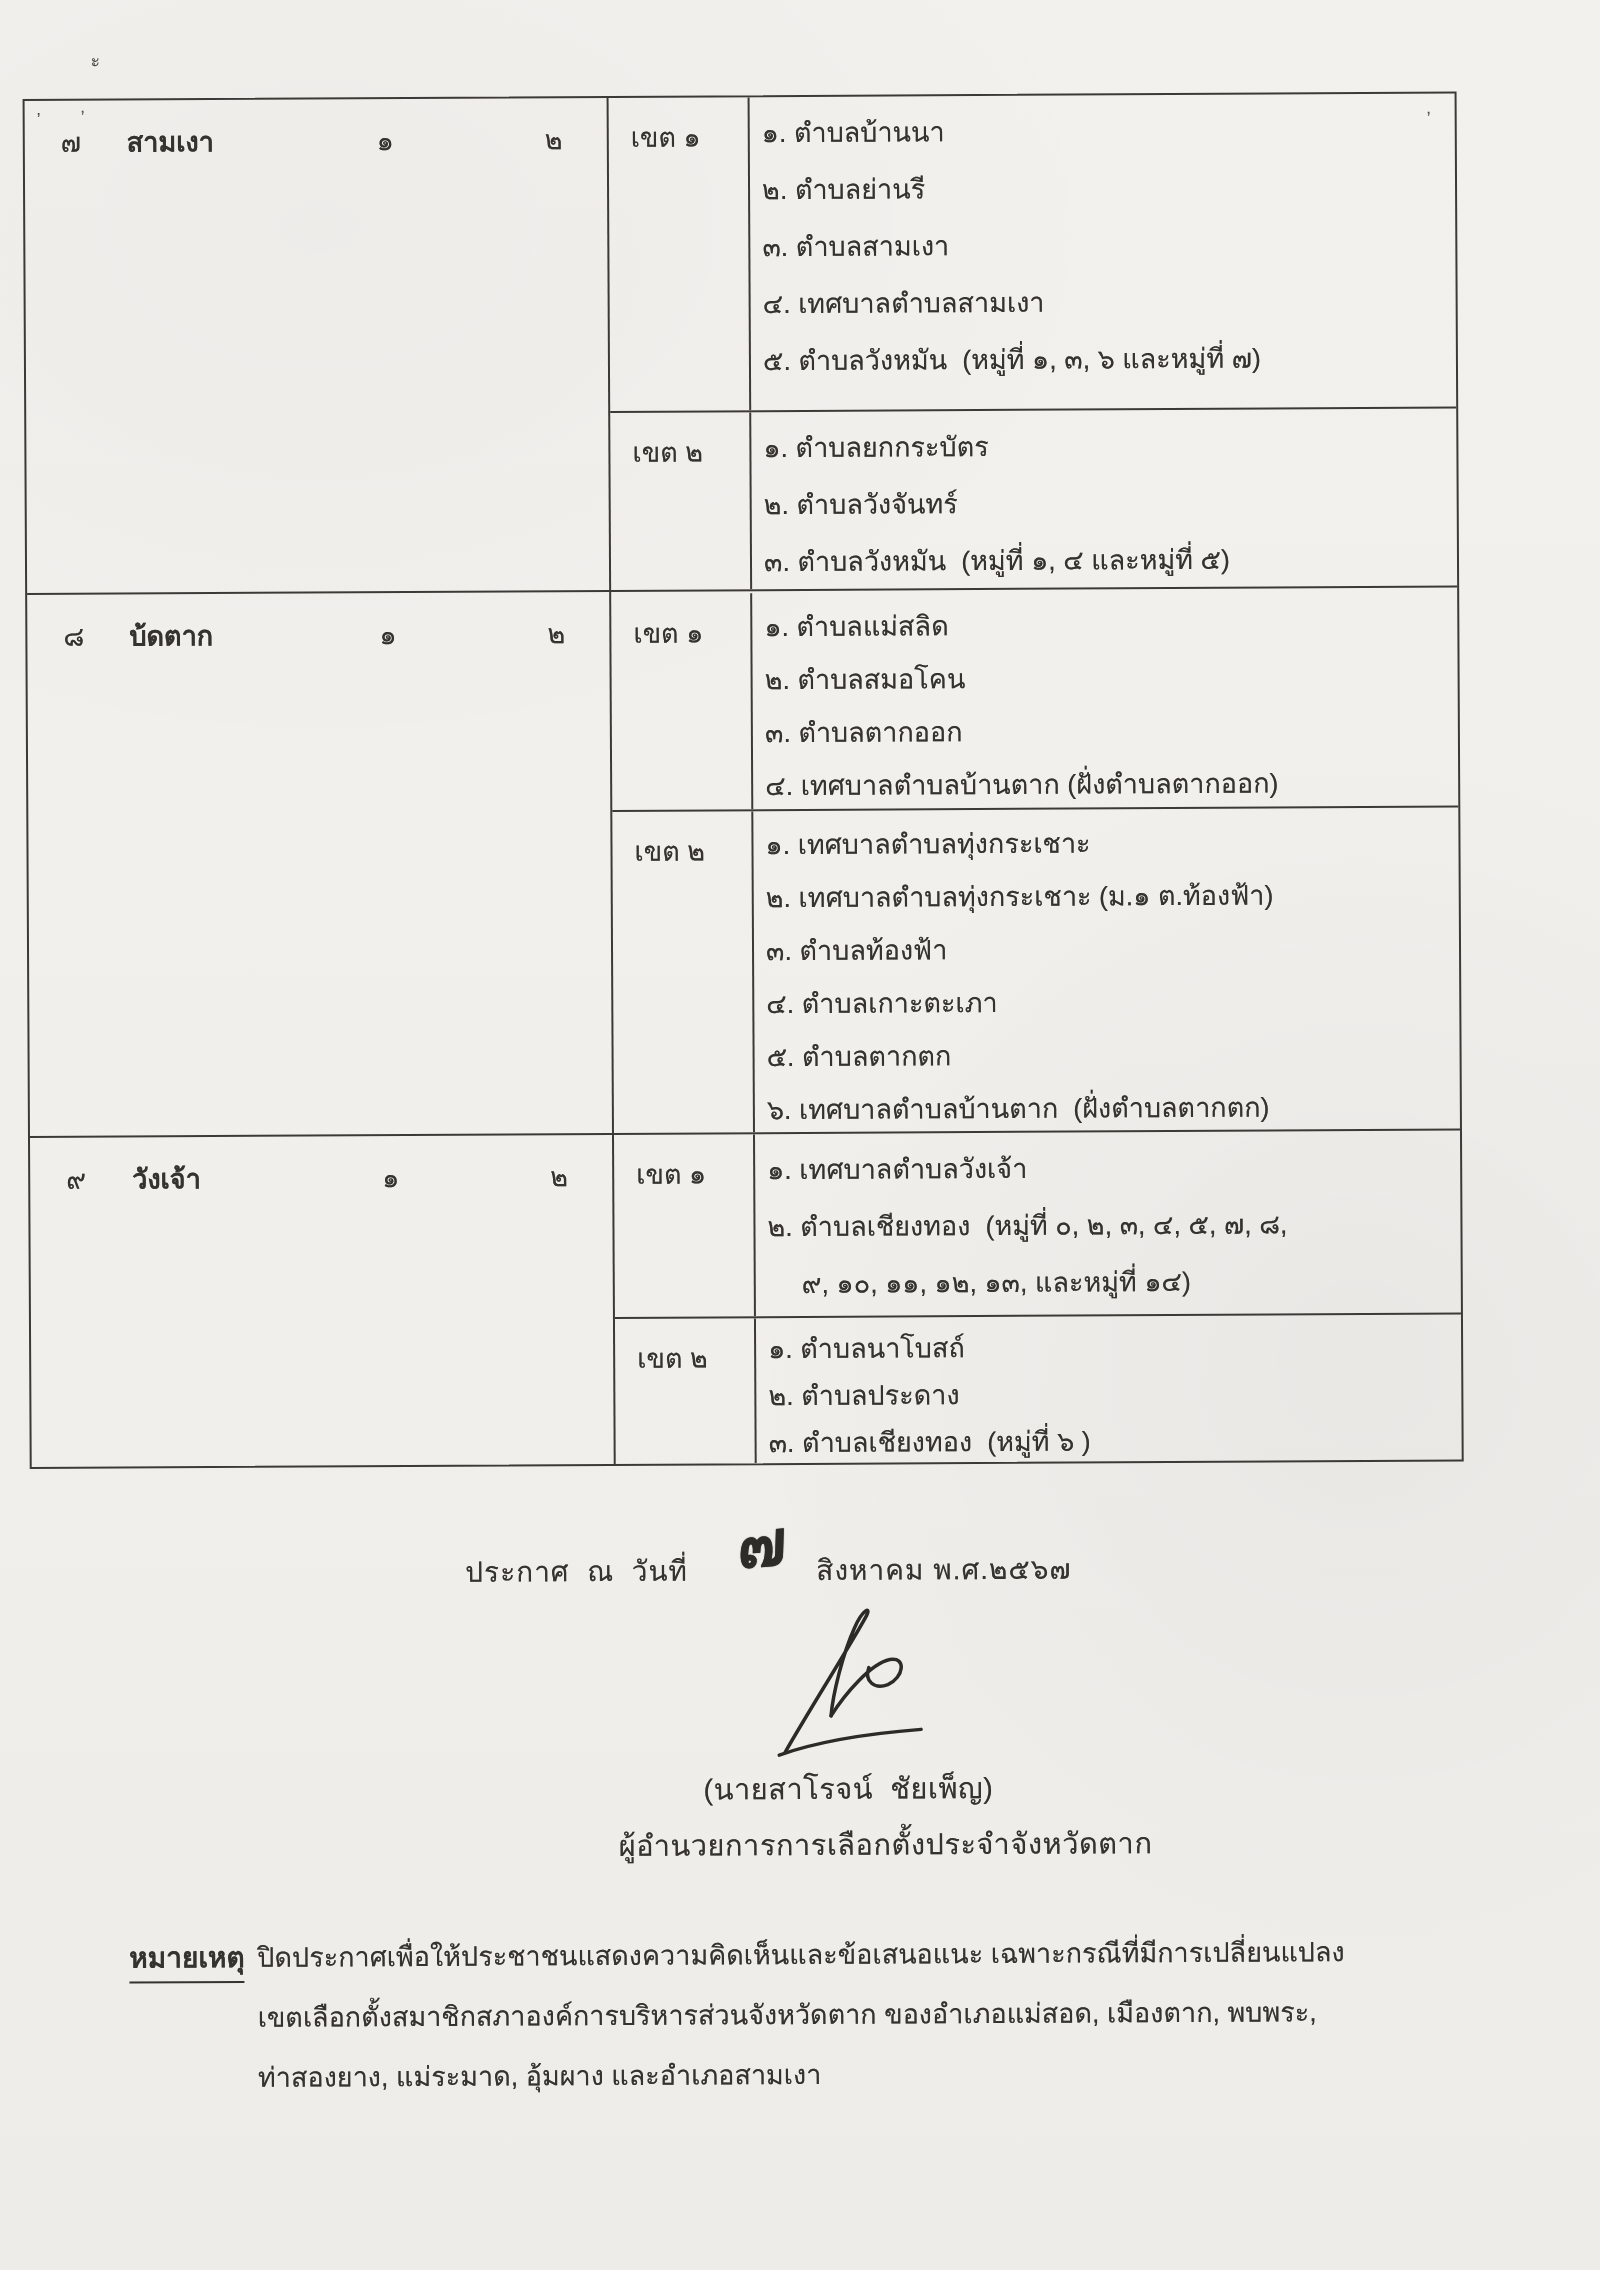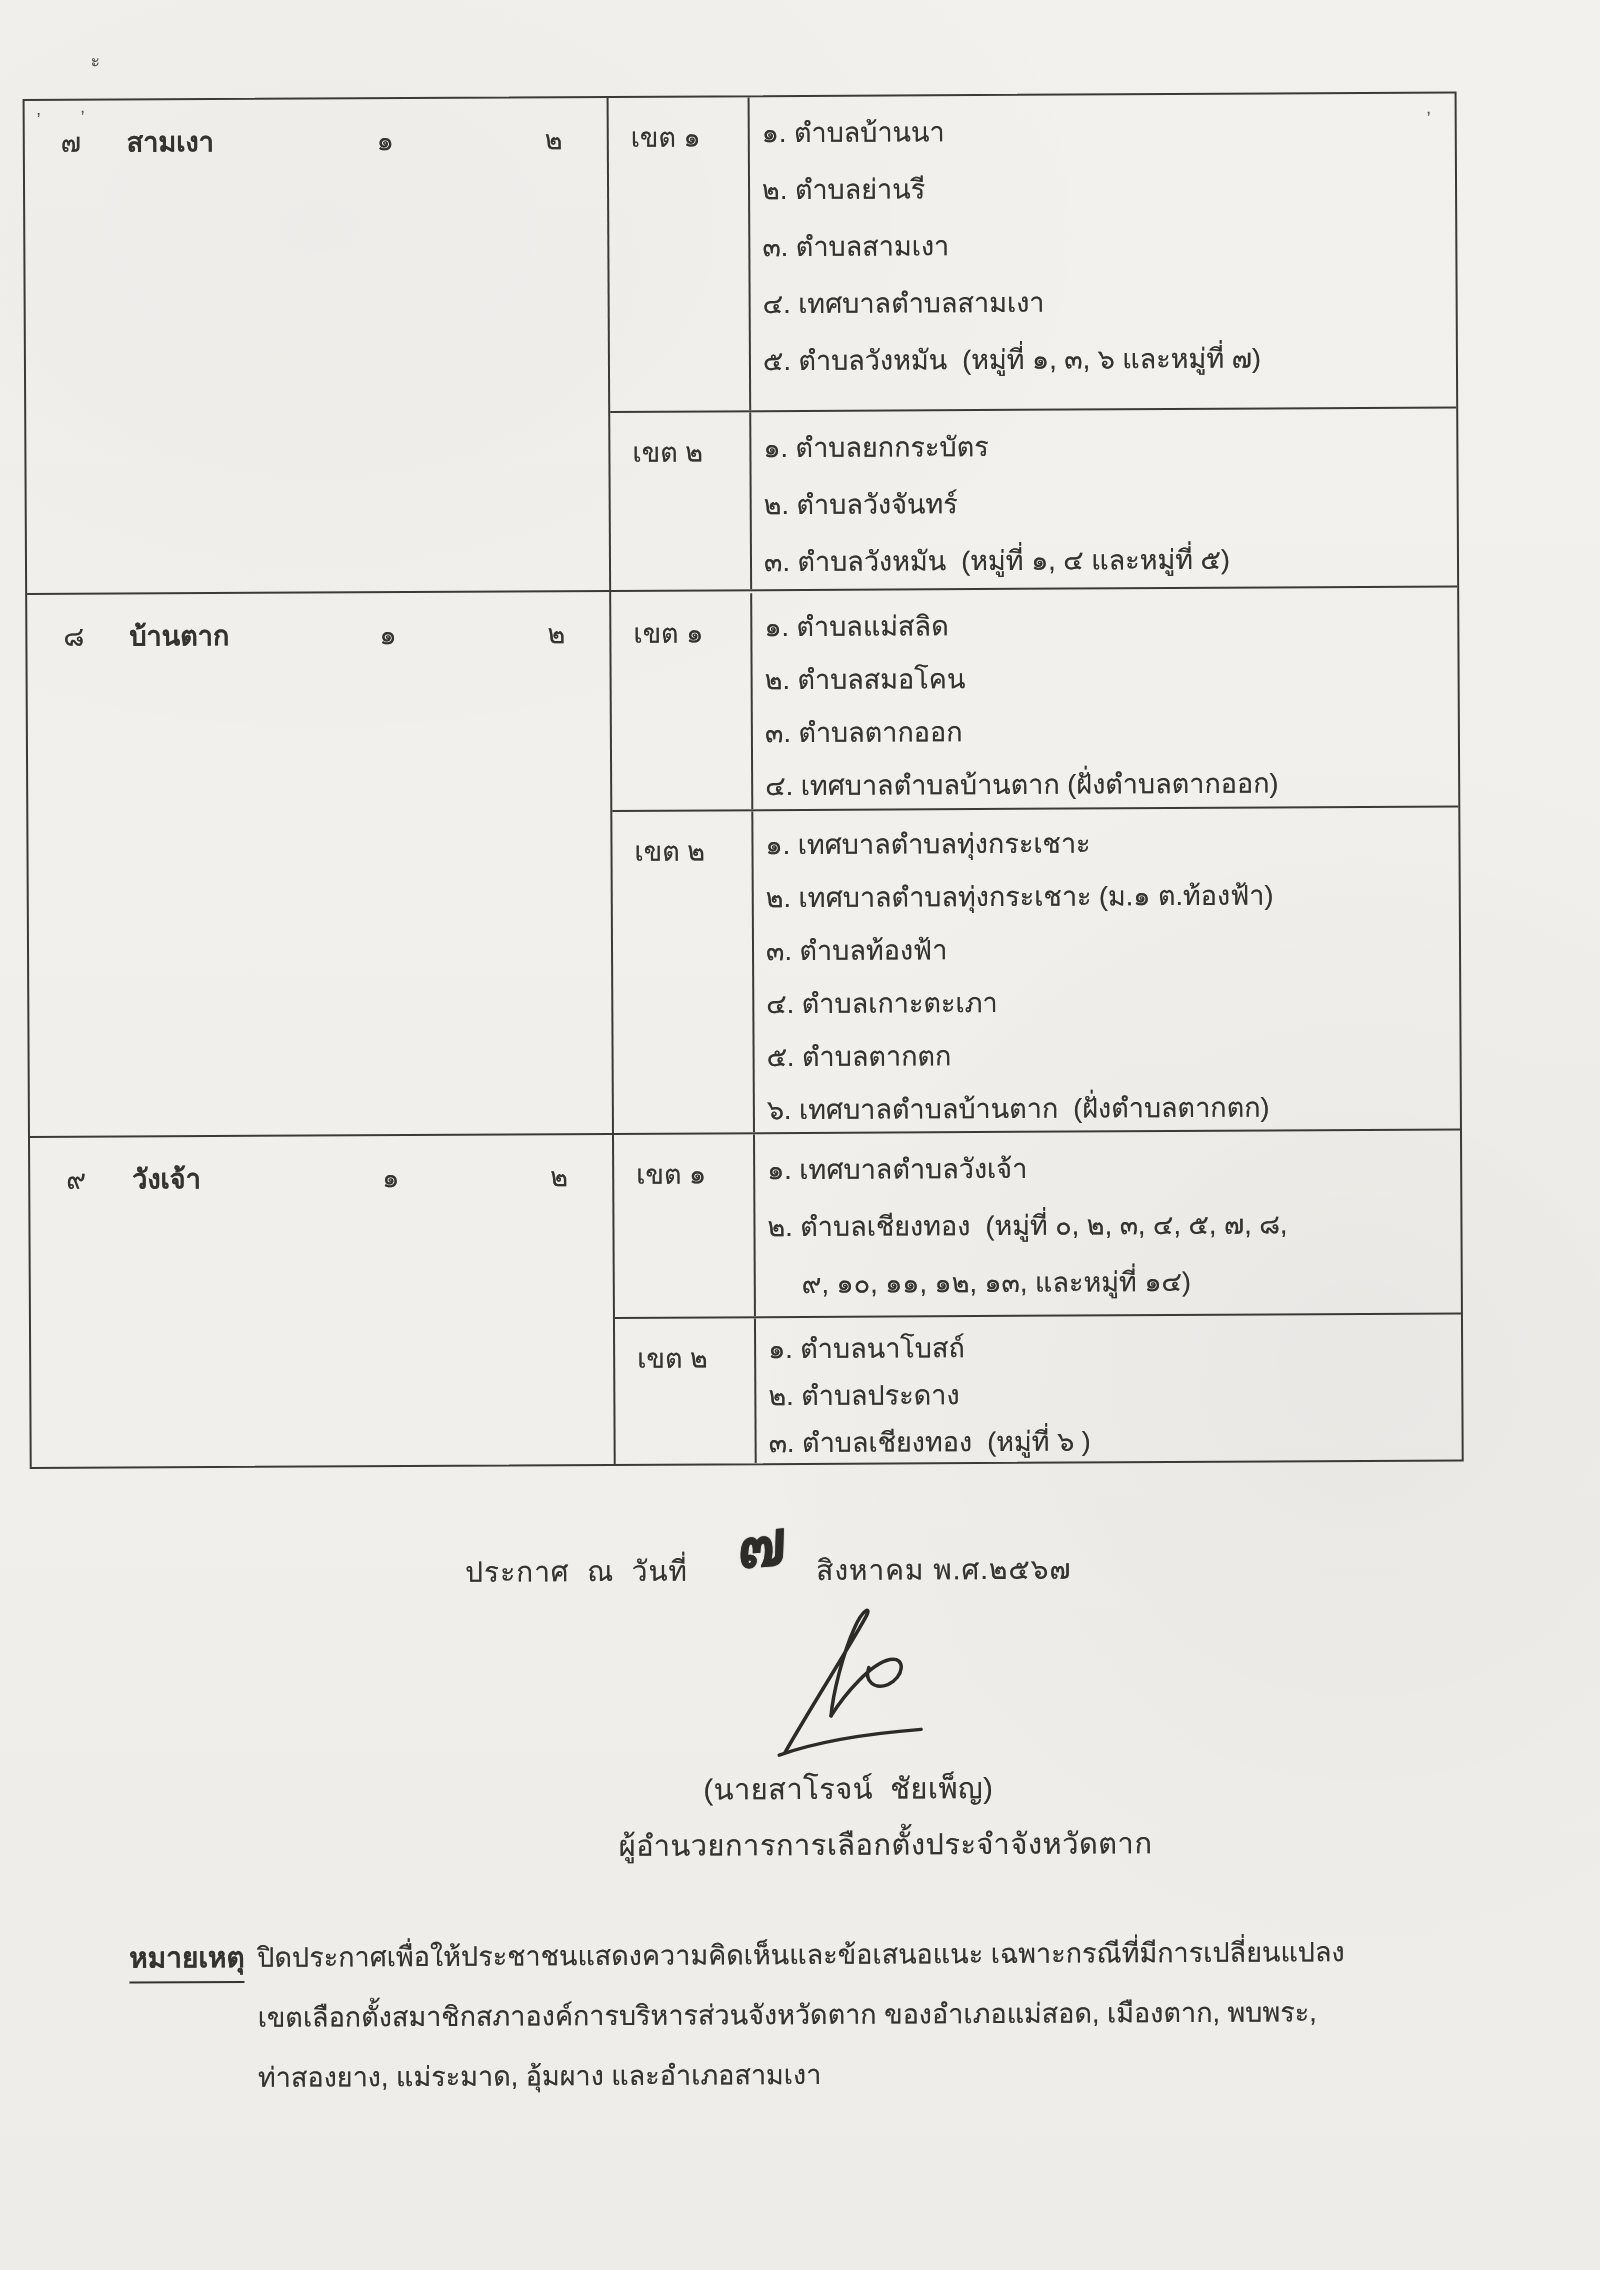--- a/index.html
+++ b/index.html
@@ -96,21 +96,21 @@
             <div class="item">๒. ตำบลวังจันทร์</div>
             <div class="item">๓. ตำบลวังหมัน  (หมู่ที่ ๑, ๔ และหมู่ที่ ๕)</div>
           </div>
         </div>
       </div>
     </div>
 
     <div class="trow">
       <div class="left-cell">
         <span class="seq">๘</span>
-        <span class="district">บ้านตาก</span>
+        <span class="district">บ้ดตาก</span>
         <span class="num1">๑</span>
         <span class="num2">๒</span>
       </div>
       <div class="zones">
         <div class="zone z-r2a">
           <div class="zone-label">เขต ๑</div>
           <div class="zone-items">
             <div class="item">๑. ตำบลแม่สลิด</div>
             <div class="item">๒. ตำบลสมอโคน</div>
             <div class="item">๓. ตำบลตากออก</div>

